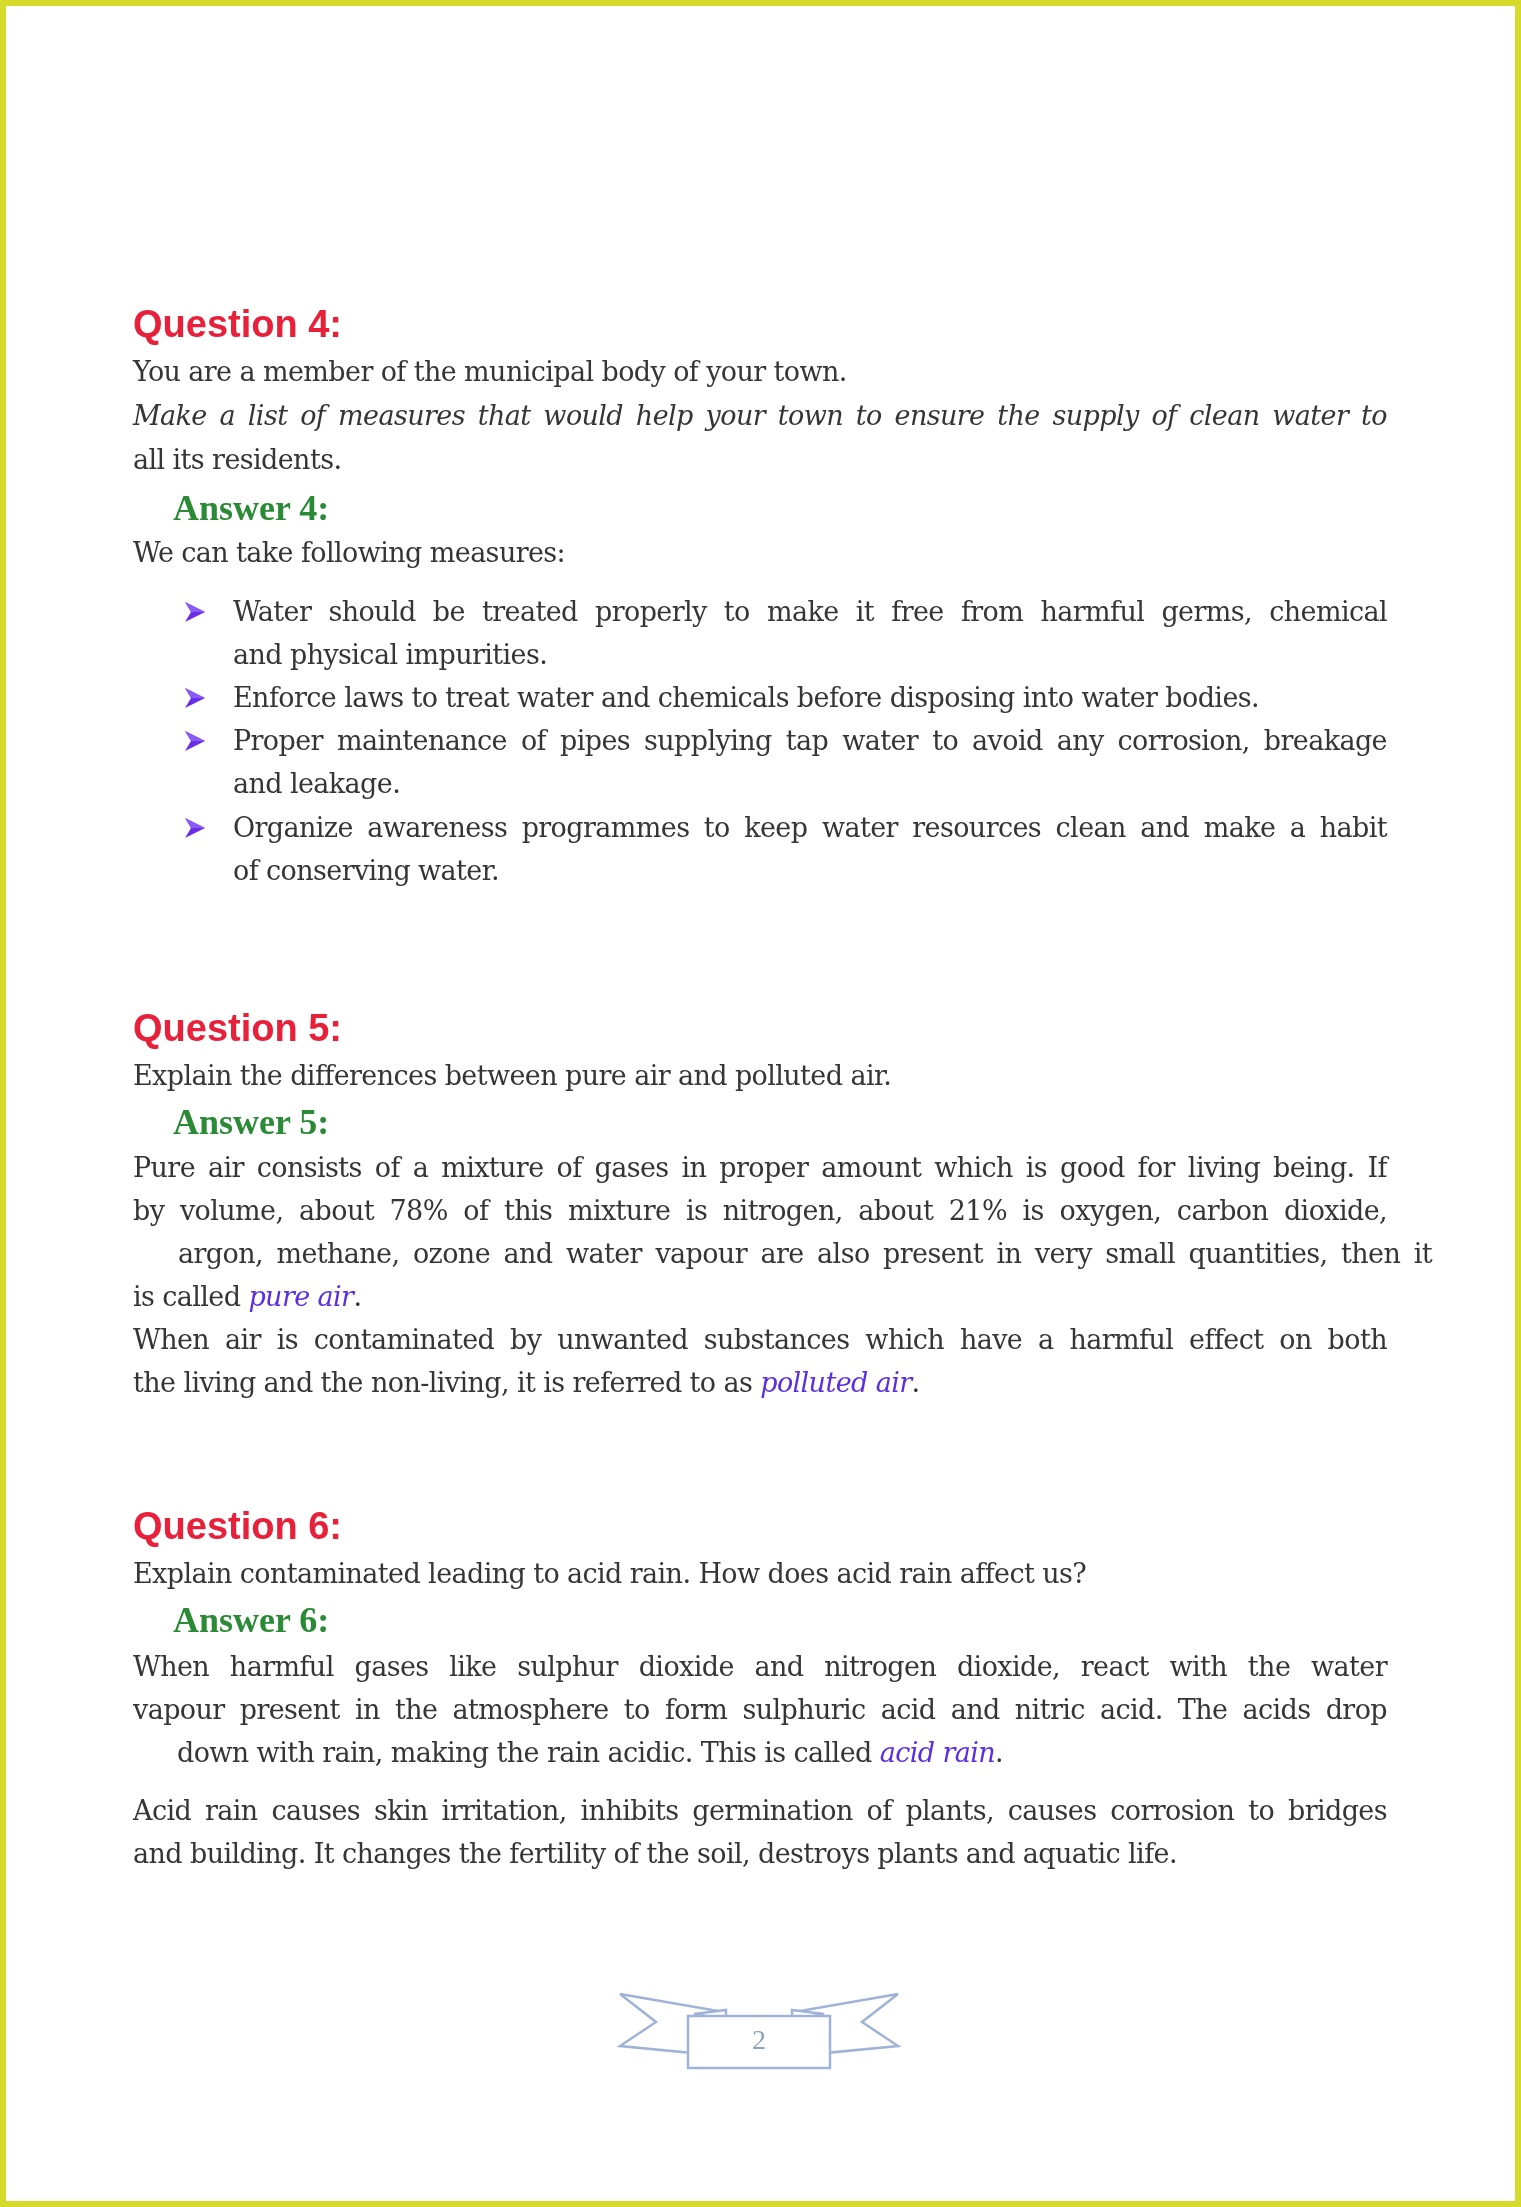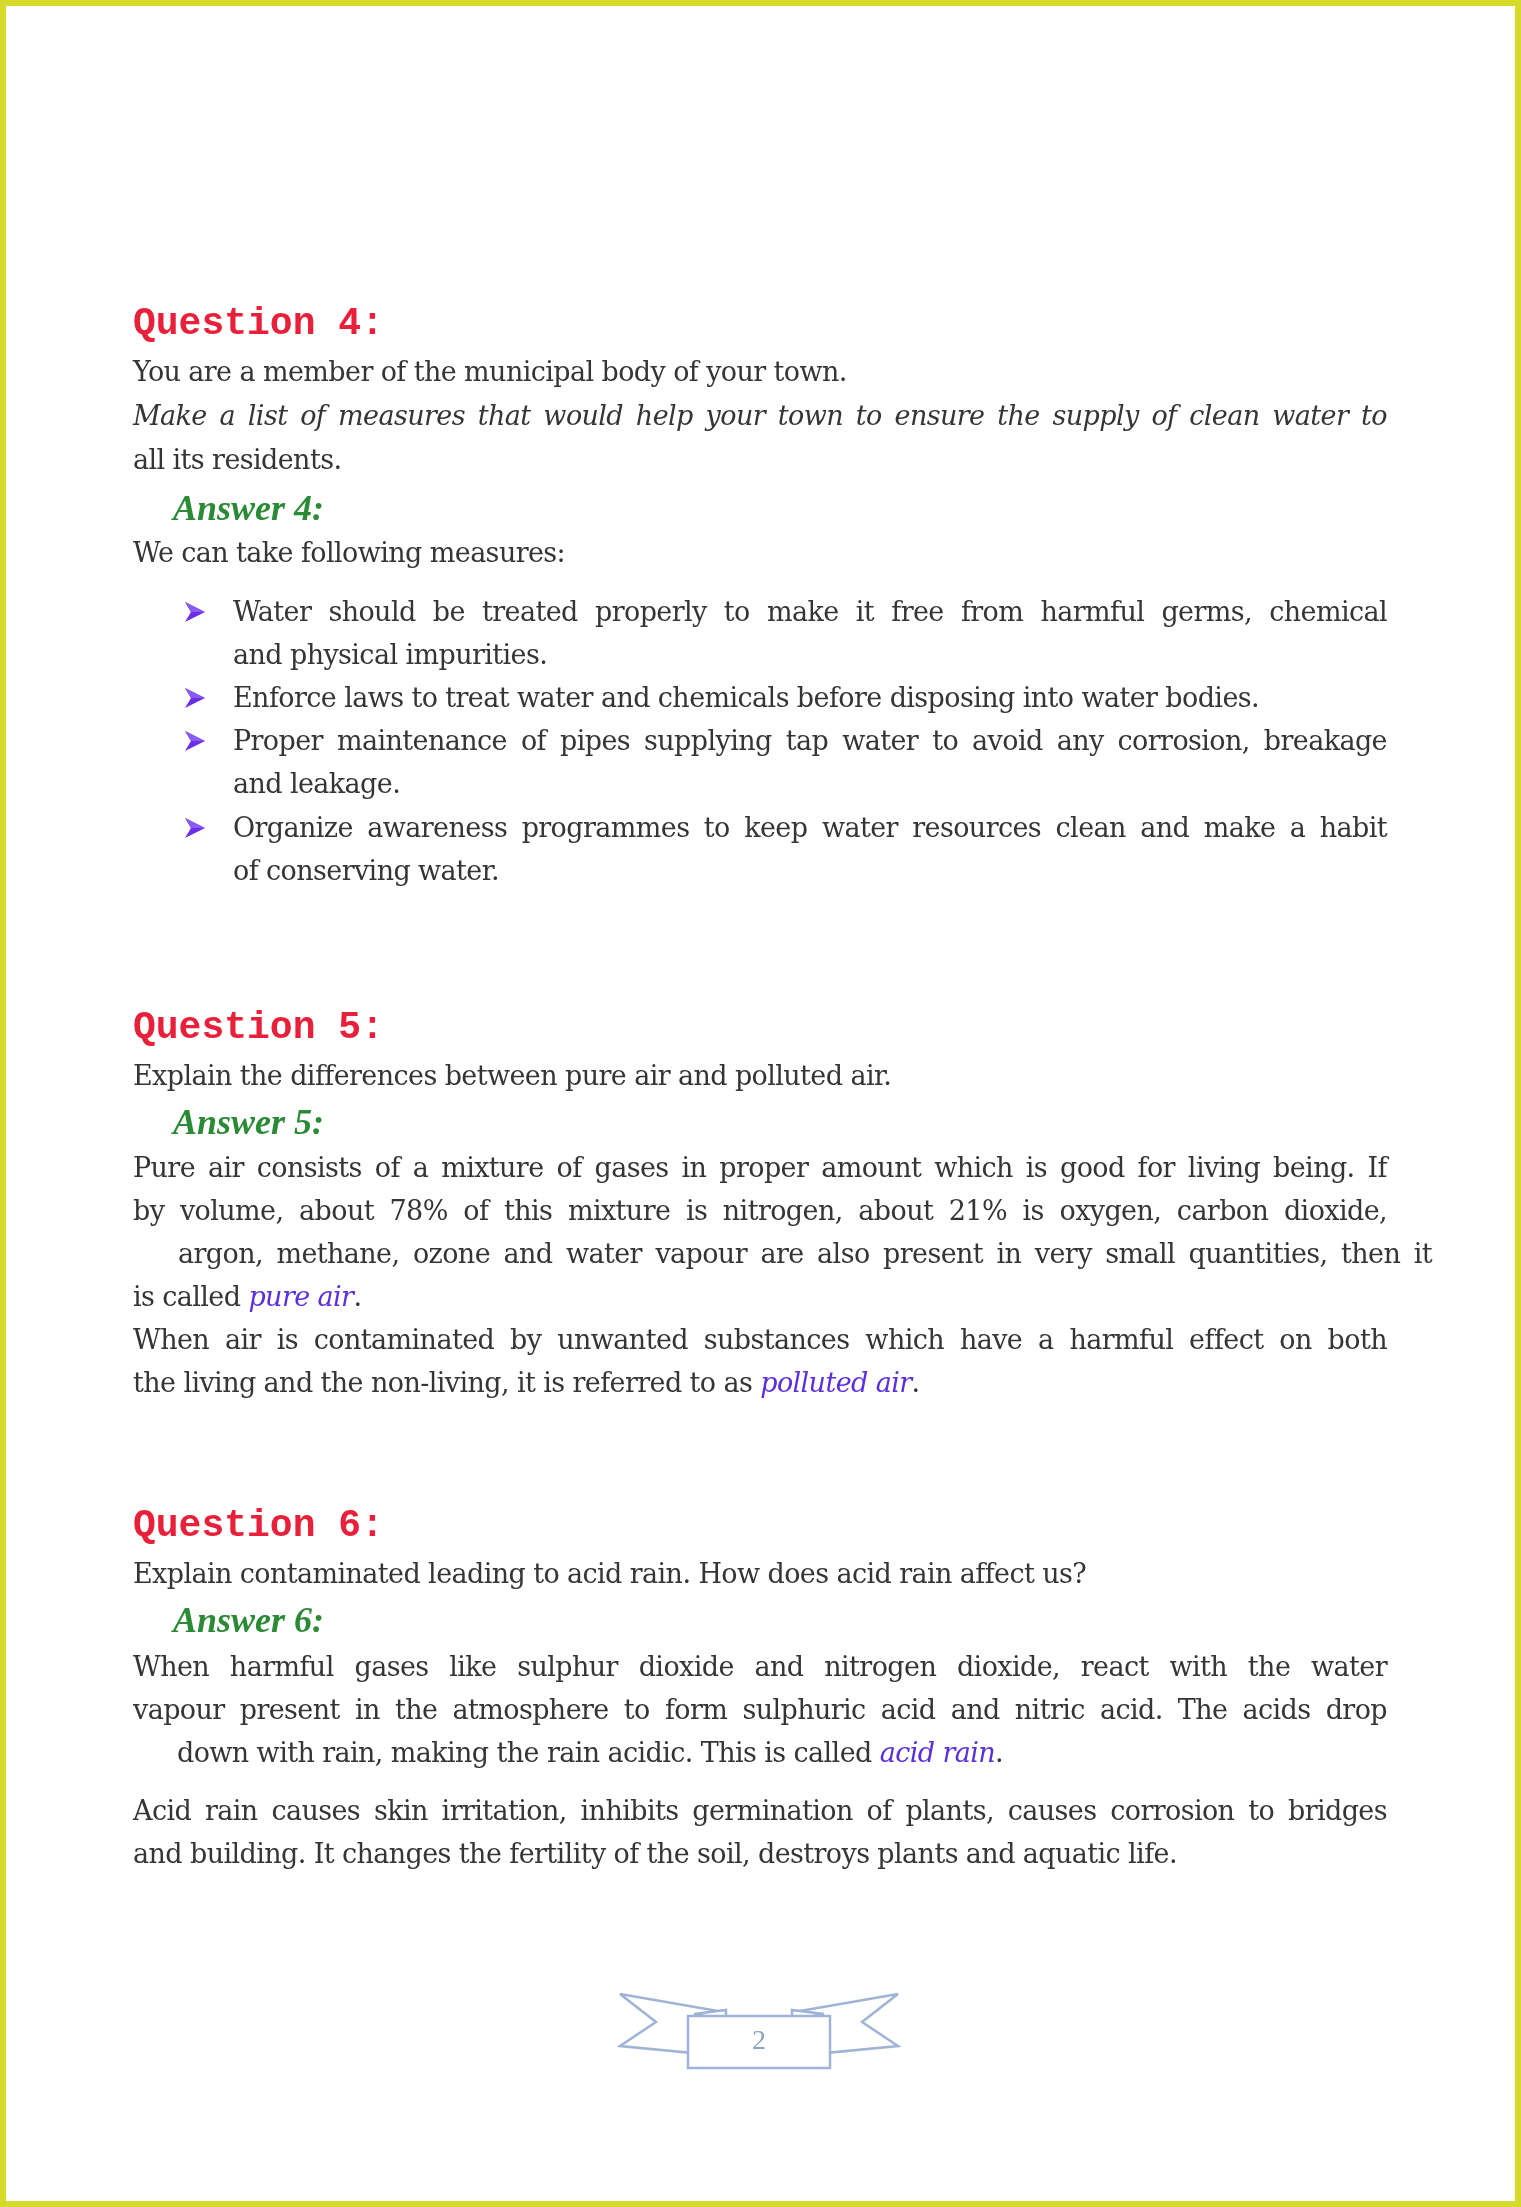--- a/index.html
+++ b/index.html
@@ -21,37 +21,36 @@
     }
     .content {
       position: absolute;
       left: 133px;
       width: 1254px;
       color: #333333;
     }
     .q-heading {
       position: absolute;
       left: 0;
-      font-family: Liberation Mono, monospace;
+      font-family: Liberation Sans, sans-serif;
       font-weight: bold;
       font-size: 38px;
       color: #e8203a;
       line-height: 44px;
       white-space: nowrap;
     }
     .a-heading {
       position: absolute;
       left: 40px;
       font-family: "Liberation Serif", serif;
       font-weight: bold;
       font-size: 36px;
       color: #2a8a36;
       line-height: 44px;
       white-space: nowrap;
-      font-style: italic;
     }
     .line {
       position: absolute;
       left: 0;
       width: 1254px;
       font-family: "DejaVu Serif", serif;
       font-size: 27px;
       line-height: 43px;
       color: #353535;
       white-space: nowrap;

